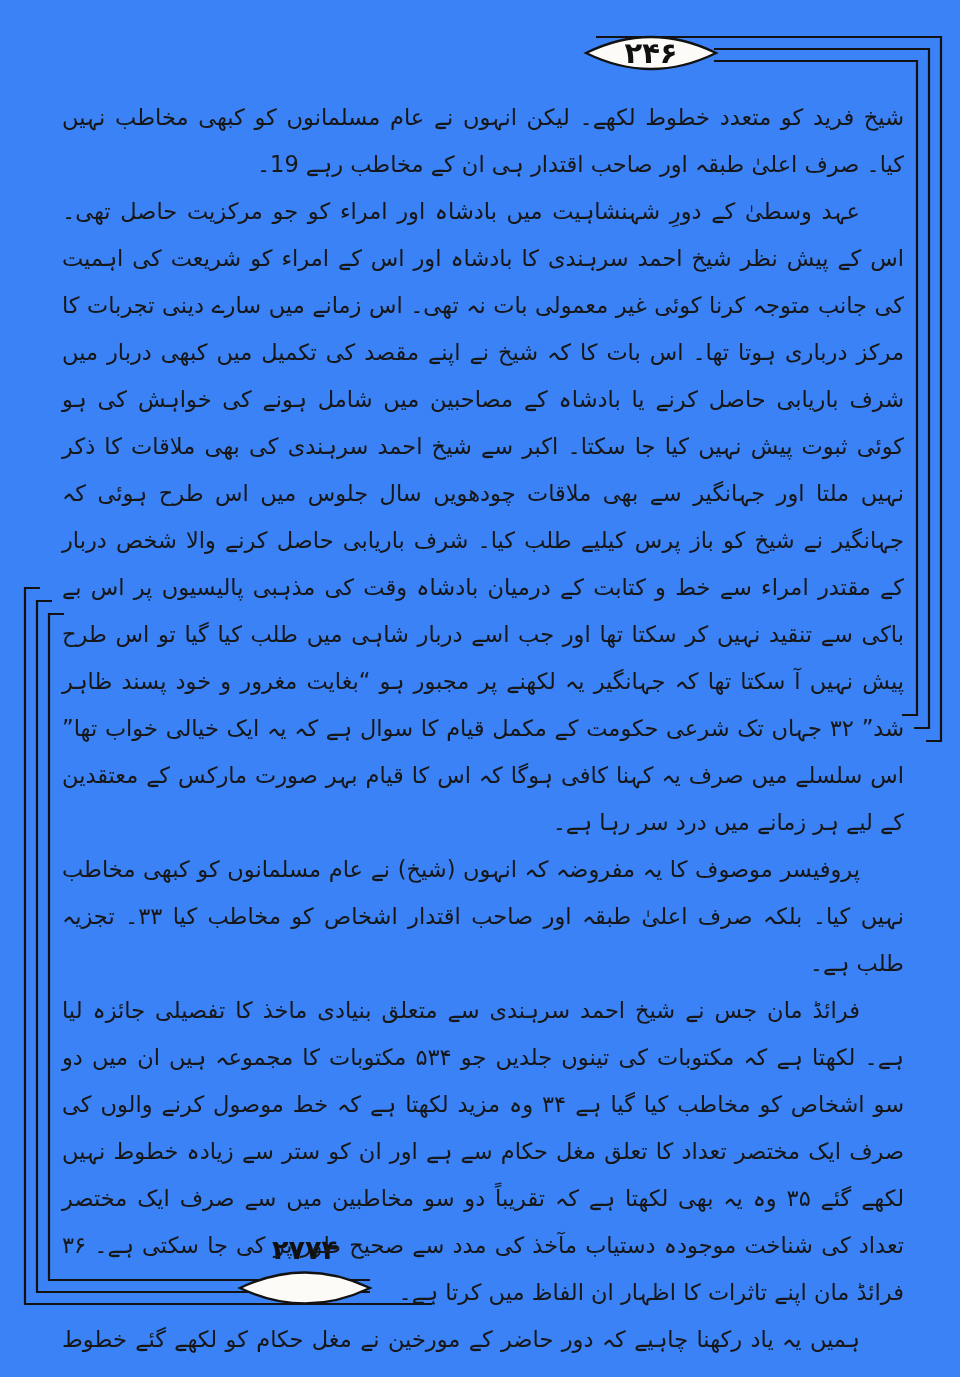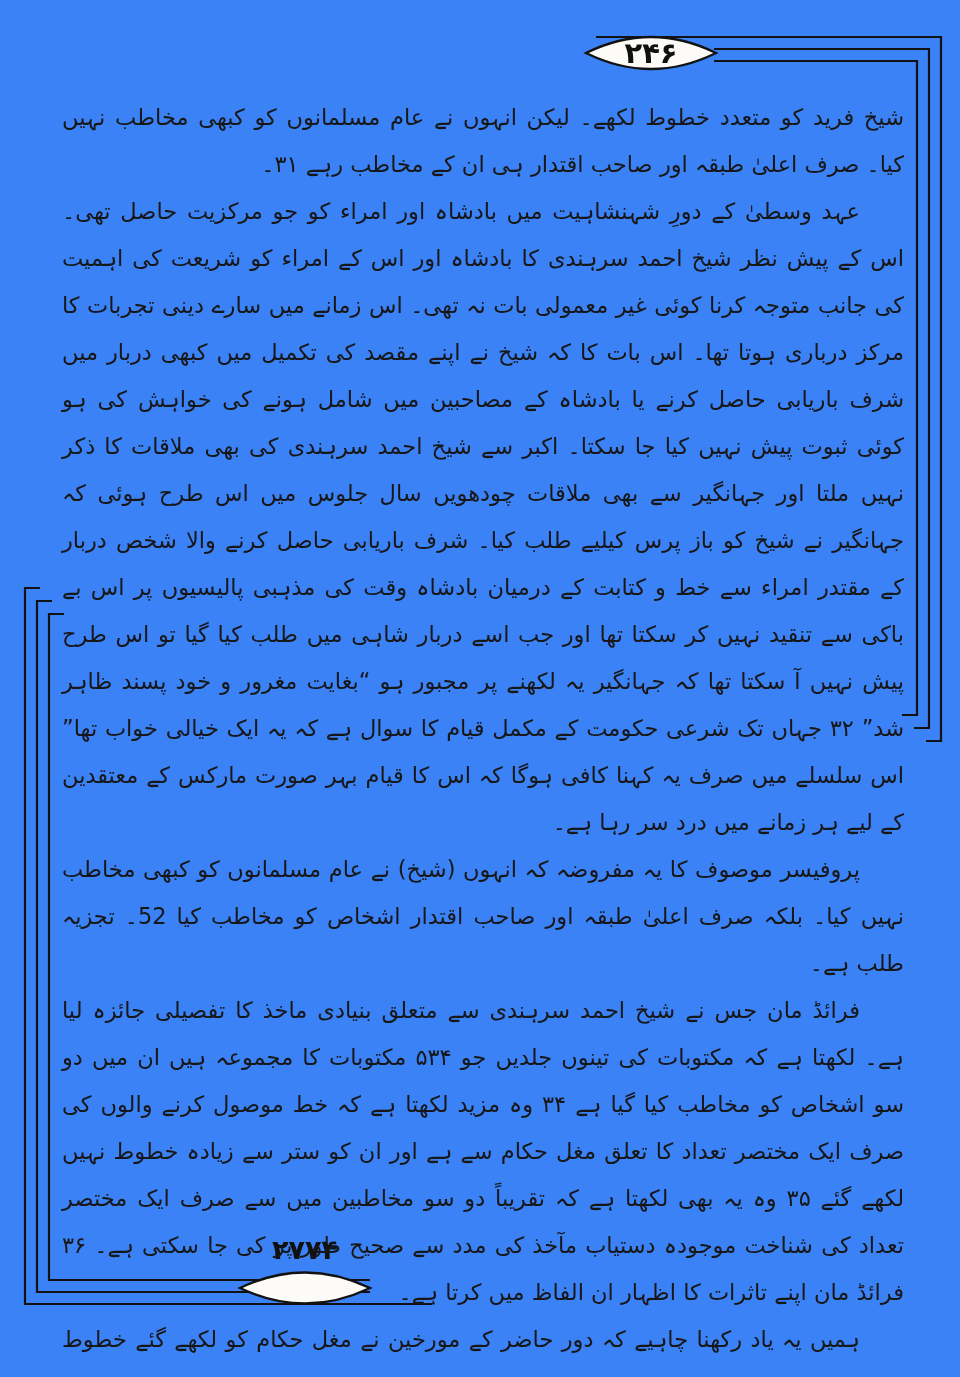--- a/index.html
+++ b/index.html
@@ -58,21 +58,21 @@
     <path fill="#fcfbf7" stroke-width="2.4" d="M 586 53 Q 651 21 716 53 Q 651 85 586 53 Z"></path>
 
     <path fill="#fcfbf7" stroke-width="2.4" d="M 240 1288 Q 305 1257 370 1288 Q 305 1319 240 1288 Z"></path>
   </svg>
 
   <div class="page-num top">۲۴۶</div>
 
   <div class="page-num bottom">۲۷۷۴</div>
 
   <main class="text-block">
-    <p class="para no-indent">شیخ فرید کو متعدد خطوط لکھے۔ لیکن انہوں نے عام مسلمانوں کو کبھی مخاطب نہیں کیا۔ صرف اعلیٰ طبقہ اور صاحب اقتدار ہی ان کے مخاطب رہے ۳۱۔</p>
+    <p class="para no-indent">شیخ فرید کو متعدد خطوط لکھے۔ لیکن انہوں نے عام مسلمانوں کو کبھی مخاطب نہیں کیا۔ صرف اعلیٰ طبقہ اور صاحب اقتدار ہی ان کے مخاطب رہے 19۔</p>
     <p class="para">عہد وسطیٰ کے دورِ شہنشاہیت میں بادشاہ اور امراء کو جو مرکزیت حاصل تھی۔ اس کے پیش نظر شیخ احمد سرہندی کا بادشاہ اور اس کے امراء کو شریعت کی اہمیت کی جانب متوجہ کرنا کوئی غیر معمولی بات نہ تھی۔ اس زمانے میں سارے دینی تجربات کا مرکز درباری ہوتا تھا۔ اس بات کا کہ شیخ نے اپنے مقصد کی تکمیل میں کبھی دربار میں شرف باریابی حاصل کرنے یا بادشاہ کے مصاحبین میں شامل ہونے کی خواہش کی ہو کوئی ثبوت پیش نہیں کیا جا سکتا۔ اکبر سے شیخ احمد سرہندی کی بھی ملاقات کا ذکر نہیں ملتا اور جہانگیر سے بھی ملاقات چودھویں سال جلوس میں اس طرح ہوئی کہ جہانگیر نے شیخ کو باز پرس کیلیے طلب کیا۔ شرف باریابی حاصل کرنے والا شخص دربار کے مقتدر امراء سے خط و کتابت کے درمیان بادشاہ وقت کی مذہبی پالیسیوں پر اس بے باکی سے تنقید نہیں کر سکتا تھا اور جب اسے دربار شاہی میں طلب کیا گیا تو اس طرح پیش نہیں آ سکتا تھا کہ جہانگیر یہ لکھنے پر مجبور ہو “بغایت مغرور و خود پسند ظاہر شد” ۳۲ جہاں تک شرعی حکومت کے مکمل قیام کا سوال ہے کہ یہ ایک خیالی خواب تھا” اس سلسلے میں صرف یہ کہنا کافی ہوگا کہ اس کا قیام بہر صورت مارکس کے معتقدین کے لیے ہر زمانے میں درد سر رہا ہے۔</p>
-    <p class="para">پروفیسر موصوف کا یہ مفروضہ کہ انہوں (شیخ) نے عام مسلمانوں کو کبھی مخاطب نہیں کیا۔ بلکہ صرف اعلیٰ طبقہ اور صاحب اقتدار اشخاص کو مخاطب کیا 52۔ تجزیہ طلب ہے۔</p>
+    <p class="para">پروفیسر موصوف کا یہ مفروضہ کہ انہوں (شیخ) نے عام مسلمانوں کو کبھی مخاطب نہیں کیا۔ بلکہ صرف اعلیٰ طبقہ اور صاحب اقتدار اشخاص کو مخاطب کیا ۳۳۔ تجزیہ طلب ہے۔</p>
     <p class="para">فرائڈ مان جس نے شیخ احمد سرہندی سے متعلق بنیادی ماخذ کا تفصیلی جائزہ لیا ہے۔ لکھتا ہے کہ مکتوبات کی تینوں جلدیں جو ۵۳۴ مکتوبات کا مجموعہ ہیں ان میں دو سو اشخاص کو مخاطب کیا گیا ہے ۳۴ وہ مزید لکھتا ہے کہ خط موصول کرنے والوں کی صرف ایک مختصر تعداد کا تعلق مغل حکام سے ہے اور ان کو ستر سے زیادہ خطوط نہیں لکھے گئے ۳۵ وہ یہ بھی لکھتا ہے کہ تقریباً دو سو مخاطبین میں سے صرف ایک مختصر تعداد کی شناخت موجودہ دستیاب مآخذ کی مدد سے صحیح طور پر کی جا سکتی ہے۔ ۳۶ فرائڈ مان اپنے تاثرات کا اظہار ان الفاظ میں کرتا ہے۔</p>
     <p class="para">ہمیں یہ یاد رکھنا چاہیے کہ دور حاضر کے مورخین نے مغل حکام کو لکھے گئے خطوط پر جس قدر توجہ مبذول کی ہے۔ وہ مکمل مجموعہ میں اپنی واقعی اہمیت کے اعتبار سے مبالغہ آمیز ہے ۳۷۔</p>
 
   </main>
 
 </div>
 
 </body></html>

